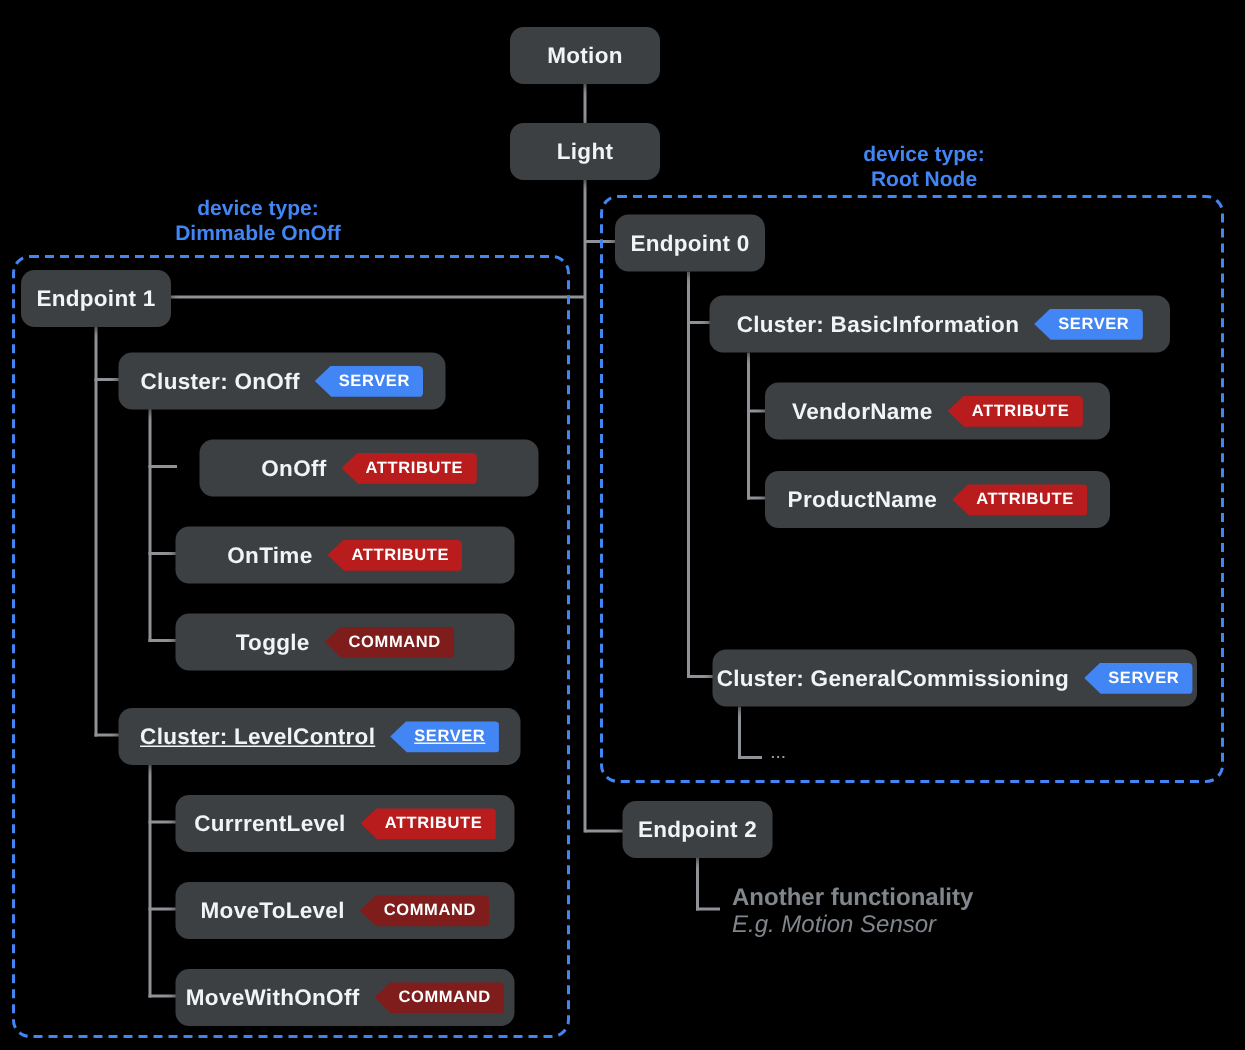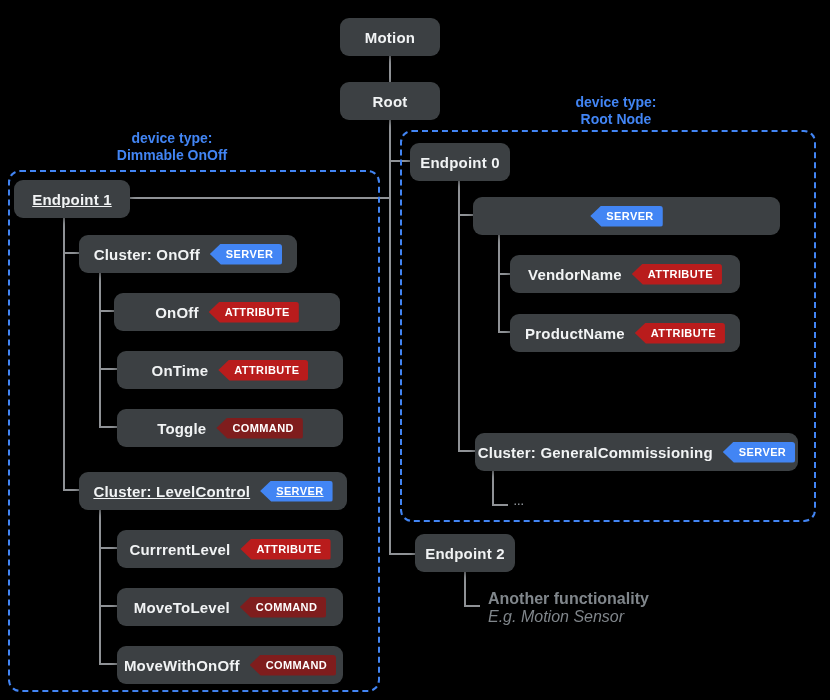--- a/index.html
+++ b/index.html
@@ -79,28 +79,29 @@
   </div>
   <div class="gtitle" style="left:516px;top:94px;">
     <div>device type:</div>
     <div>Root Node</div>
   </div>
 
   <div class="nbox" style="left:340px;top:18px;width:100px;">
     <span>Motion</span>
   </div>
   <div class="nbox" style="left:340px;top:82px;width:100px;">
-    <span>Root</span>
+    <span>Light</span>
   </div>
 
   <div class="nbox" style="left:410px;top:143px;width:100px;">
     <span>Endpoint 0</span>
   </div>
 
   <div class="nbox" style="left:473px;top:197px;width:307px;">
+    <span>Cluster: BasicInformation</span>
     <span class="badge server">SERVER</span>
   </div>
 
   <div class="nbox" style="left:510px;top:255px;width:230px;text-align:right;">
     <span>VendorName</span>
     <span class="badge attribute">ATTRIBUTE</span>
   </div>
 
   <div class="nbox" style="left:510px;top:314px;width:230px;">
     <span>ProductName</span>
@@ -115,30 +116,30 @@
   <div class="dots" style="left:514px;top:497px;">...</div>
 
   <div class="nbox" style="left:415px;top:534px;width:100px;">
     <span>Endpoint 2</span>
   </div>
   <div class="note" style="left:488px;top:590px;">
     <div class="n1">Another functionality</div>
     <div class="n2">E.g. Motion Sensor</div>
   </div>
 
-  <div class="nbox" style="left:14px;top:180px;width:116px;text-decoration:underline;">
+  <div class="nbox" style="left:14px;top:180px;width:100px;">
     <span>Endpoint 1</span>
   </div>
 
   <div class="nbox" style="left:79px;top:235px;width:218px;">
     <span>Cluster: OnOff</span>
     <span class="badge server">SERVER</span>
   </div>
 
-  <div class="nbox" style="left:114px;top:293px;width:226px;">
+  <div class="nbox" style="left:133px;top:293px;width:226px;">
     <span>OnOff</span>
     <span class="badge attribute">ATTRIBUTE</span>
   </div>
 
   <div class="nbox" style="left:117px;top:351px;width:226px;">
     <span>OnTime</span>
     <span class="badge attribute">ATTRIBUTE</span>
   </div>
 
   <div class="nbox" style="left:117px;top:409px;width:226px;">

